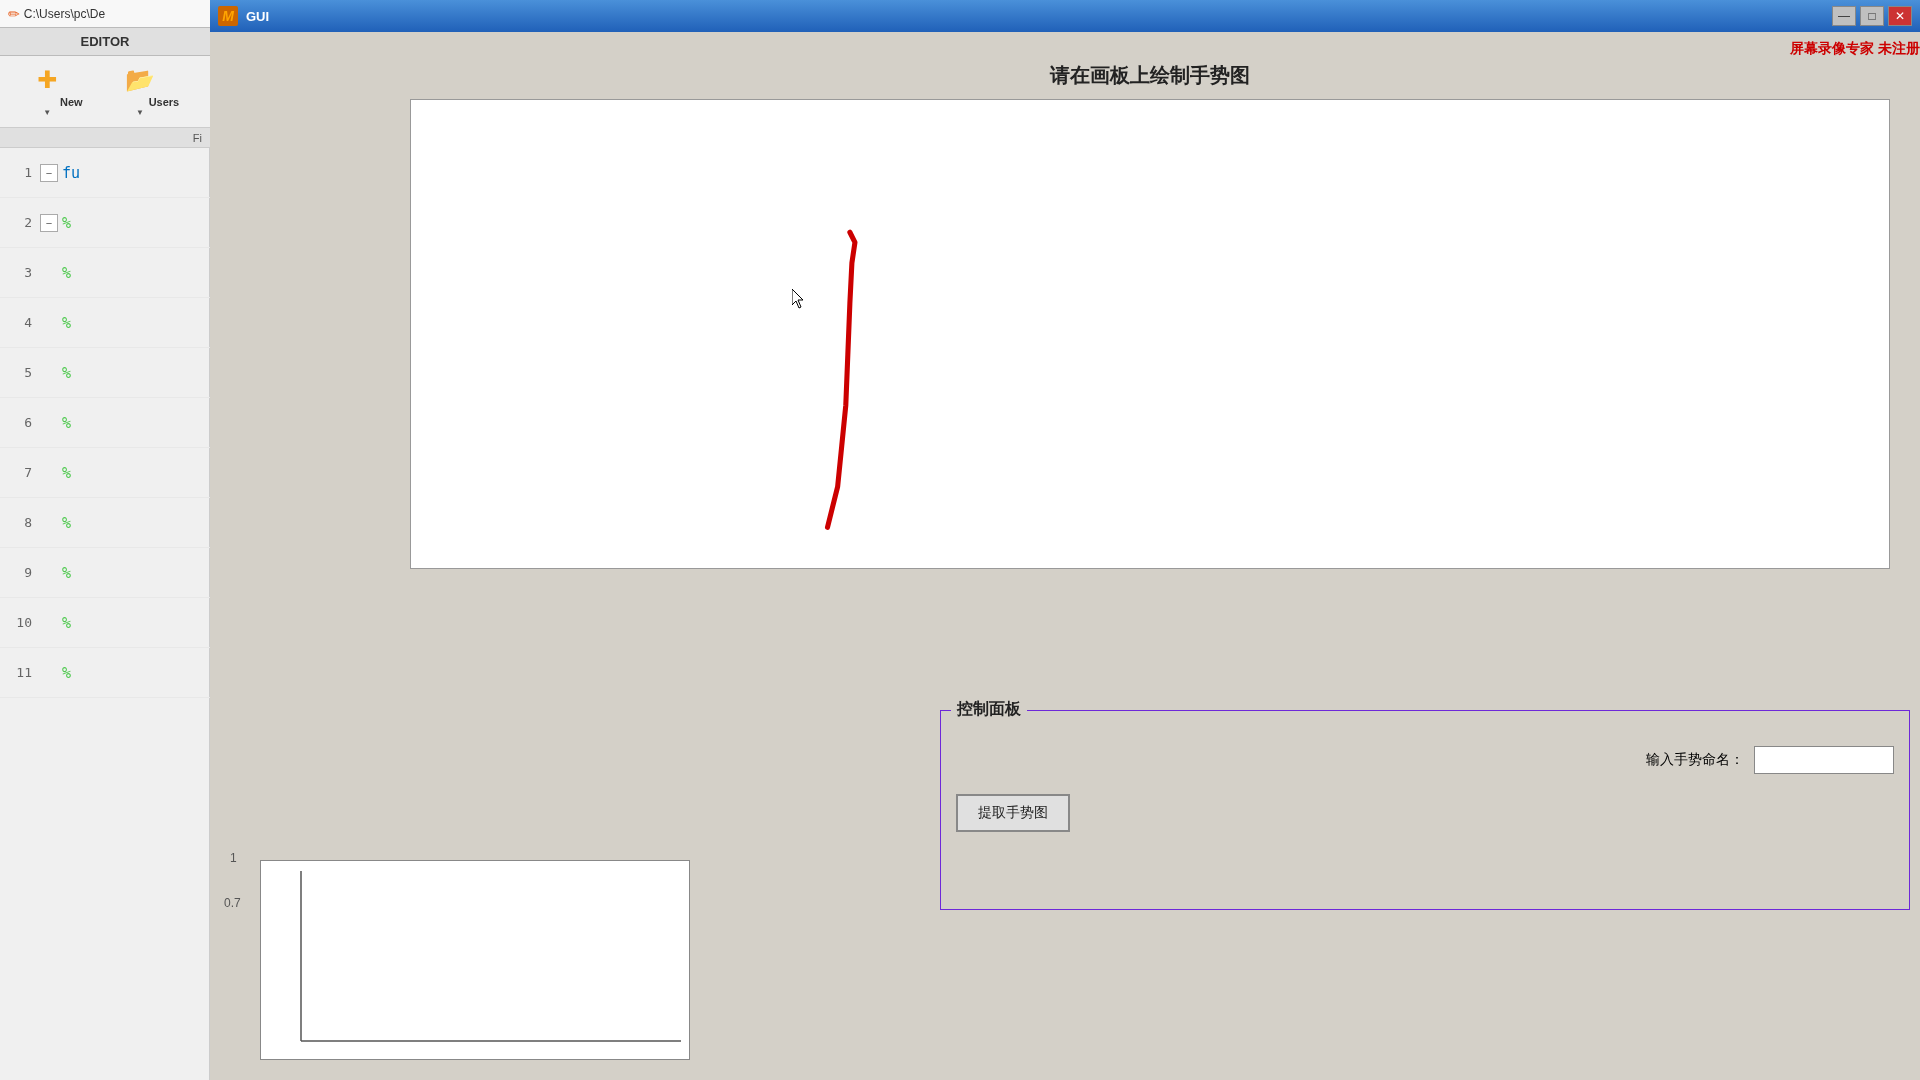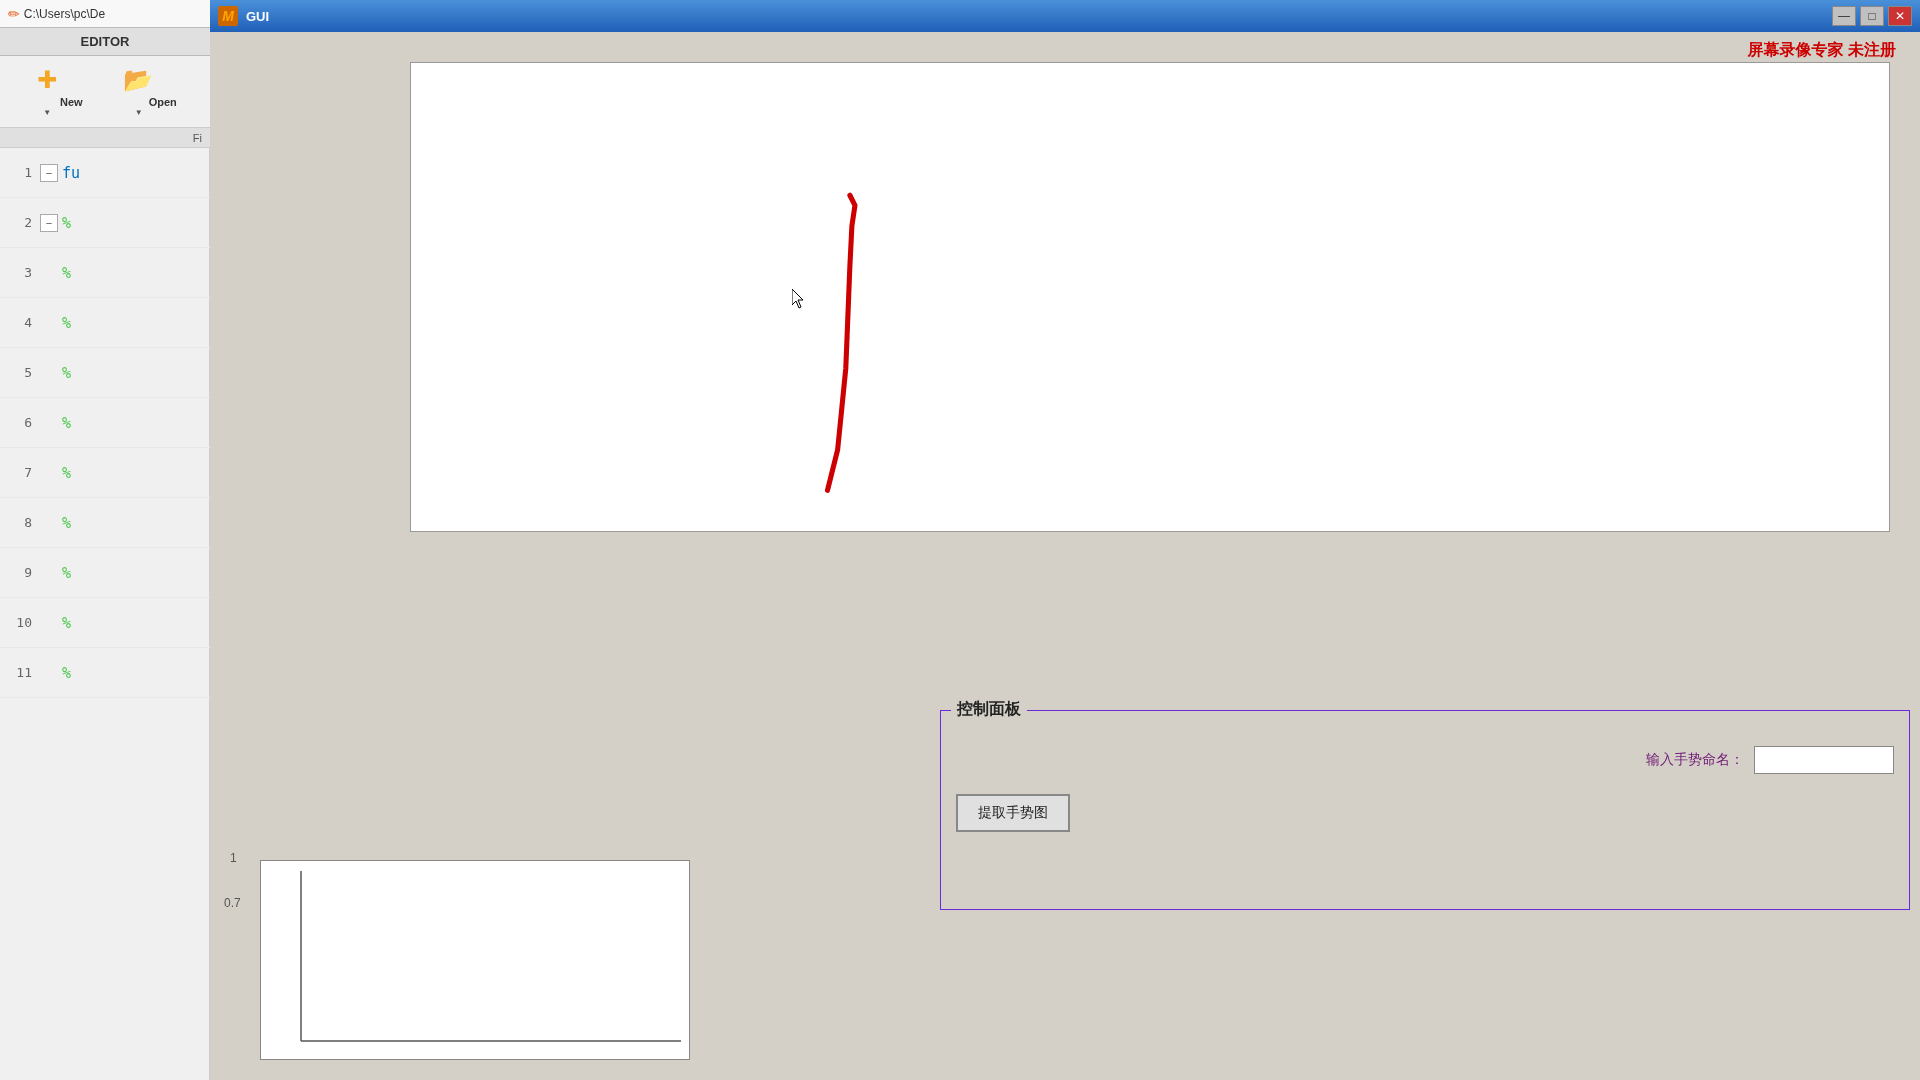--- a/index.html
+++ b/index.html
@@ -220,23 +220,23 @@
       padding: 0;
       position: relative;
       height: calc(100% - 32px);
       background: #d4d0c8;
     }
 
     
     .watermark {
       position: absolute;
       top: 8px;
-      right: 24px;
+      right: 0;
       color: #cc0000;
-      font-size: 16px;
+      font-size: 14px;
       font-weight: bold;
       z-index: 100;
     }
 
     
     .drawing-section {
       position: absolute;
       top: 30px;
       left: 200px;
       right: 30px;
@@ -335,21 +335,21 @@
     .input-row {
       display: flex;
       align-items: center;
       justify-content: flex-end;
       margin-bottom: 20px;
       margin-top: 20px;
     }
 
     .input-label {
       font-size: 14px;
-      color: #701a75;
+      color: #000000;
       margin-right: 10px;
     }
 
     .input-field {
       width: 140px;
       height: 28px;
       border: 1px solid #888;
       background: white;
       padding: 2px 4px;
       font-size: 13px;
@@ -395,21 +395,21 @@
     <div style="display:flex;align-items:flex-start;padding-top:28px;gap:2px;">
 
       <div class="toolbar-btn">
         <span class="btn-icon new-icon">✚</span>
         <span class="btn-label">New</span>
         <span class="dropdown-arrow">▼</span>
       </div>
 
       <div class="toolbar-btn">
         <span class="btn-icon open-icon">📂</span>
-        <span class="btn-label">Open</span>
+        <span class="btn-label">Users</span>
         <span class="dropdown-arrow">▼</span>
       </div>
 
       <div class="toolbar-btn">
         <span class="btn-icon save-icon">💾</span>
         <span class="btn-label">Sav</span>
       </div>
     </div>
   </div>
 
@@ -491,20 +491,21 @@
       <div class="win-btn">□</div>
       <div class="win-btn" style="background:#cc3333;color:white;">✕</div>
     </div>
   </div>
 
   <div class="gui-content">
 
     <div class="watermark">屏幕录像专家 未注册</div>
 
     <div class="drawing-section">
+      <div class="drawing-label">请在画板上绘制手势图</div>
       <div class="drawing-canvas">
 
         <svg class="drawn-stroke" viewBox="0 0 850 460" xmlns="http://www.w3.org/2000/svg">
           <path d="M 130 130 
                    L 135 140 
                    L 132 160 
                    L 130 200 
                    L 128 250 
                    L 126 300 
                    L 122 340 

